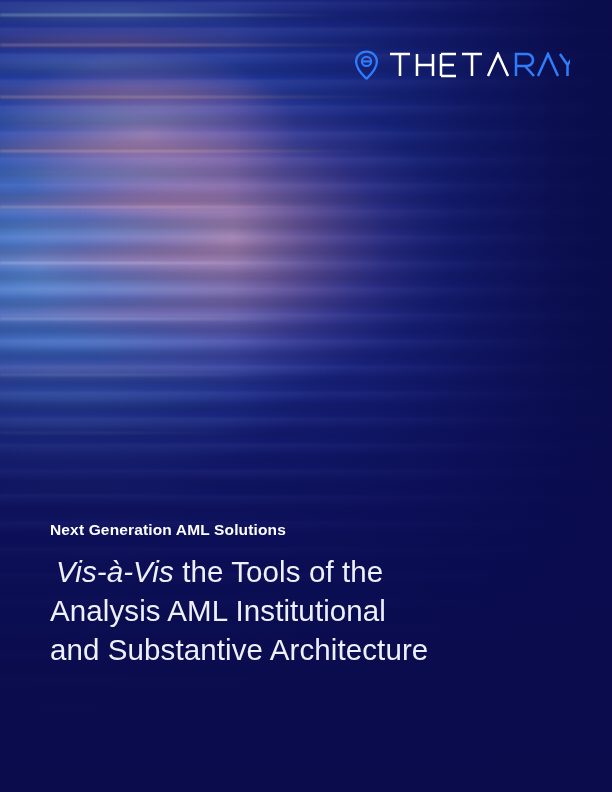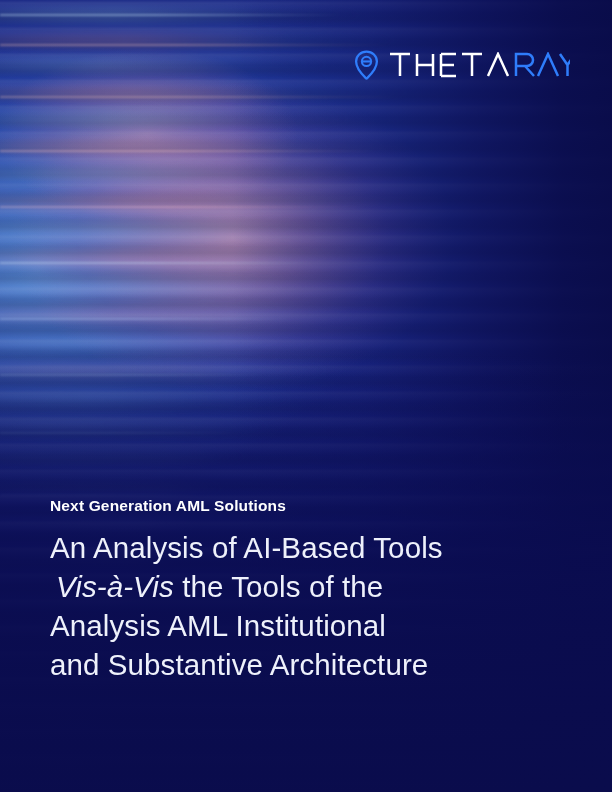--- a/index.html
+++ b/index.html
@@ -144,21 +144,21 @@
     white-space: nowrap;
     display: flex;
     align-items: baseline;
   }
   .logo-word svg { display: block; }
 
   
   .title-block {
     position: absolute;
     left: 50px;
-    top: 497px;
+    top: 521px;
     width: 480px;
   }
   .eyebrow {
     color: #ffffff;
     font-size: 15.5px;
     font-weight: 700;
     letter-spacing: 0.15px;
     margin: 0 0 12px 0;
     line-height: 1.2;
   }
@@ -257,20 +257,19 @@
 
           <path d="M172 2 L179.5 13 M187 2 L179.5 13 M179.5 13 V24"></path>
         </g>
       </svg>
     </span>
   </div>
 
   <div class="title-block">
     <div class="eyebrow">Next Generation AML Solutions</div>
     <h1 class="headline" id="headline">
-        <span class="headline-line"><span>An Analysis of AI-Based Tools</span></span>
         <span class="headline-line"><span class="ital">Vis-à-Vis</span><span> the Tools of the</span></span>
         <span class="headline-line"><span>Analysis AML Institutional</span></span>
         <span class="headline-line"><span>and Substantive Architecture</span></span>
       </h1>
   </div>
 
 </div>
 
 </body></html>

